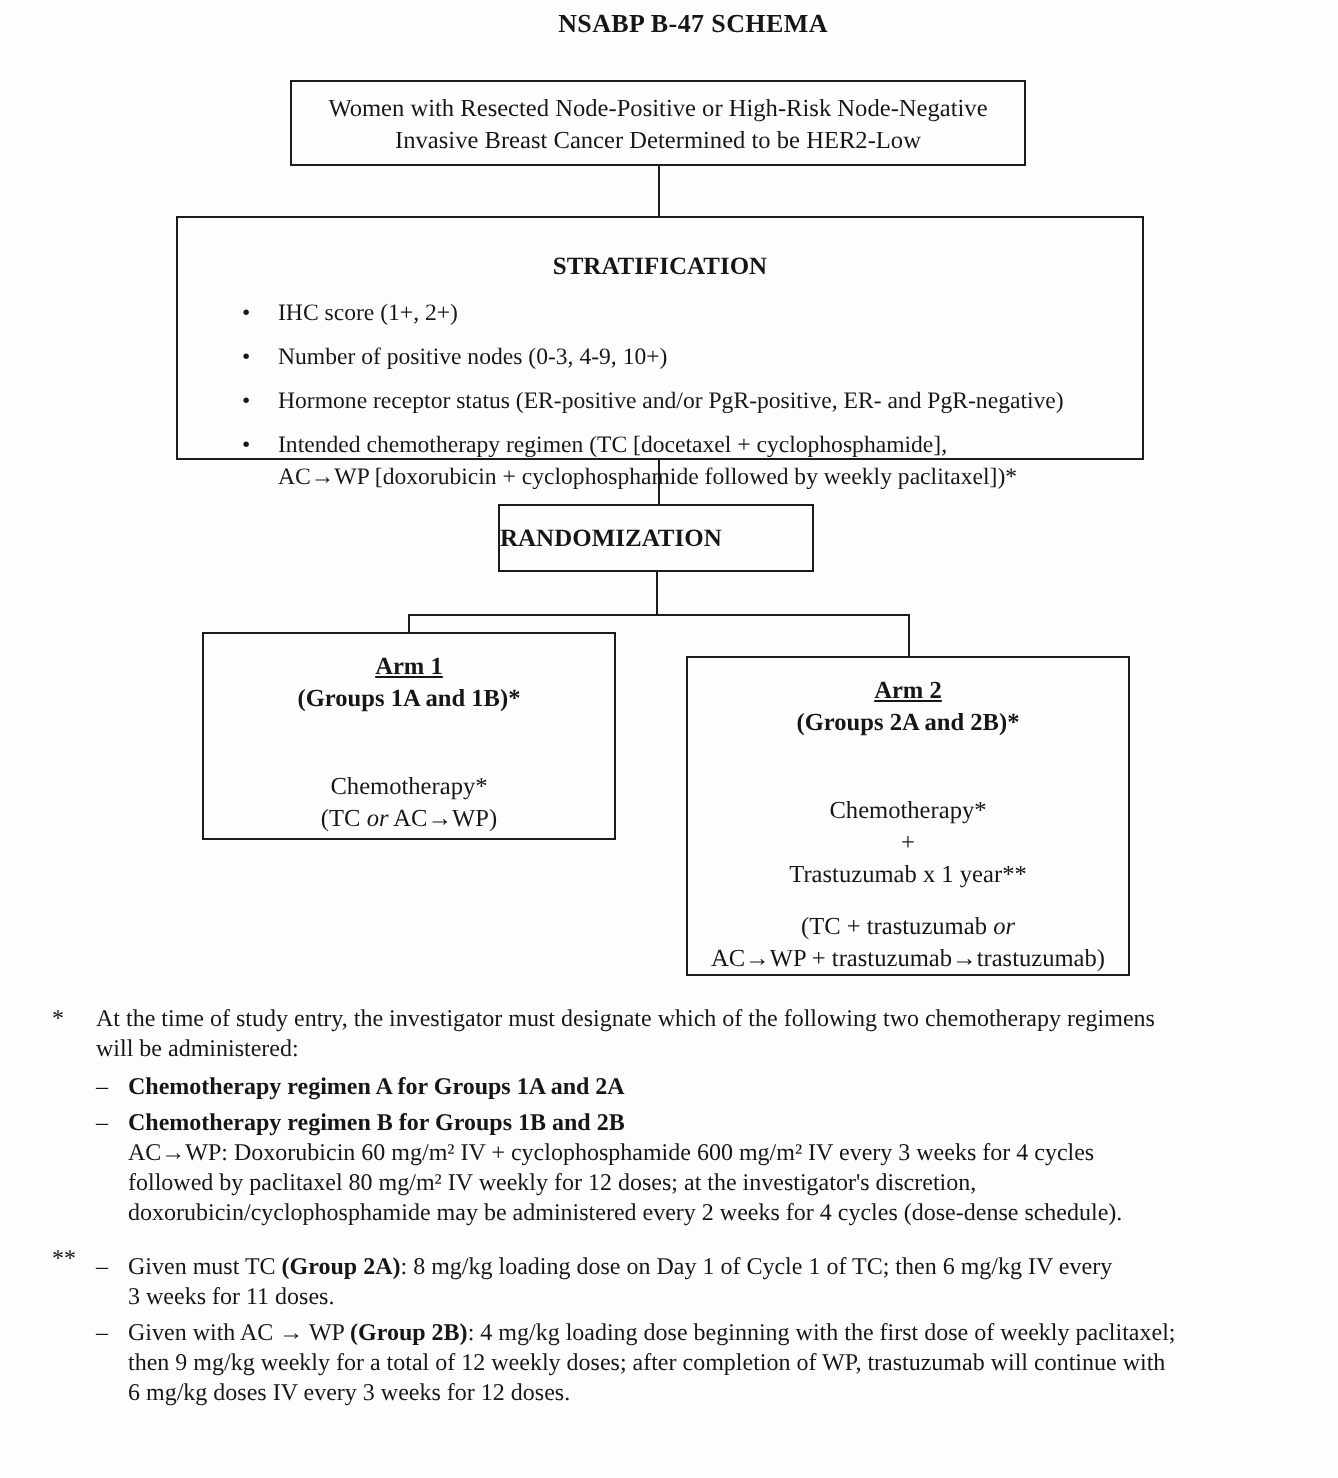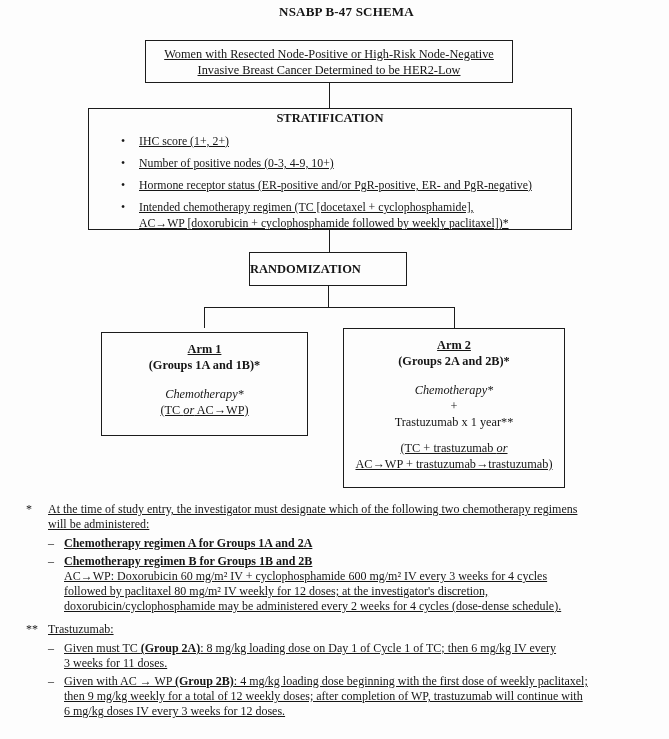--- a/index.html
+++ b/index.html
@@ -22,42 +22,42 @@
     position:absolute;top:4px;left:12px;width:669px;
     text-align:center;font-weight:bold;font-size:13px;letter-spacing:.2px;
   }
   .box{
     position:absolute;
     border:1.4px solid var(--rule);
     box-sizing:border-box;
     background:var(--paper);
   }
   .center{text-align:center;}
-  .line{white-space:pre;text-decoration:underline;}
+  .line{white-space:pre;}
   .eligibility{
     left:145px;top:40px;width:368px;height:43px;
     display:flex;flex-direction:column;justify-content:center;
     font-size:12.3px;line-height:16px;
   }
   .strat{left:88px;top:108px;width:484px;height:122px;}
   .box-heading{font-weight:bold;font-size:12.5px;text-align:center;}
-  .strat .box-heading{margin-top:2px;}
+  .strat .box-heading{margin-top:17px;}
   .bullets{margin-top:7px;}
   .bullet-row{display:flex;padding-left:32px;margin-bottom:6px;line-height:16px;font-size:11.8px;}
   .bullet-glyph{width:18px;flex:none;}
   .rand{
     left:249px;top:252px;width:158px;height:34px;
     display:flex;align-items:center;justify-content:flex-start;
   }
   .arm{font-size:12.3px;line-height:16px;text-align:center;}
-  .arm1{left:101px;top:332px;width:207px;height:104px;}
+  .arm1{left:101px;top:316px;width:207px;height:104px;}
   .arm2{left:343px;top:328px;width:222px;height:160px;}
   .arm-title{font-weight:bold;text-decoration:underline;margin-top:8px;}
   .arm-groups{font-weight:bold;}
-  .gap14{margin-top:13px;font-style:italic;}
+  .gap14{margin-top:28px;}
   .gap10{margin-top:10px;}
   .b{font-weight:bold;}
   .i{font-style:italic;}
   .vline,.hline{position:absolute;background:var(--rule);}
   .vline{width:1.4px;}
   .hline{height:1.4px;}
   .footnotes{position:absolute;left:26px;top:502px;width:636px;line-height:15px;}
   .fn-row{display:flex;}
   .fn-row + .fn-row{margin-top:8px;}
   .fn-marker{width:22px;flex:none;}
@@ -161,21 +161,20 @@
               <div class="line">doxorubicin/cyclophosphamide may be administered every 2 weeks for 4 cycles (dose-dense schedule).</div>
             </div>
           </div>
         </div>
       </div>
     </div>
 
     <div class="fn-row">
       <span class="fn-marker">**</span>
       <div class="fn-content">
-        <div class="line">Trastuzumab:</div>
         <div class="fn-items">
           <div class="fn-item">
             <span class="fn-dash">–</span>
             <div class="fn-item-body">
               <div class="line"><span>Given must TC </span><span class="b">(Group 2A)</span><span>: 8 mg/kg loading dose on Day 1 of Cycle 1 of TC; then 6 mg/kg IV every</span></div>
               <div class="line">3 weeks for 11 doses.</div>
             </div>
           </div>
           <div class="fn-item">
             <span class="fn-dash">–</span>

